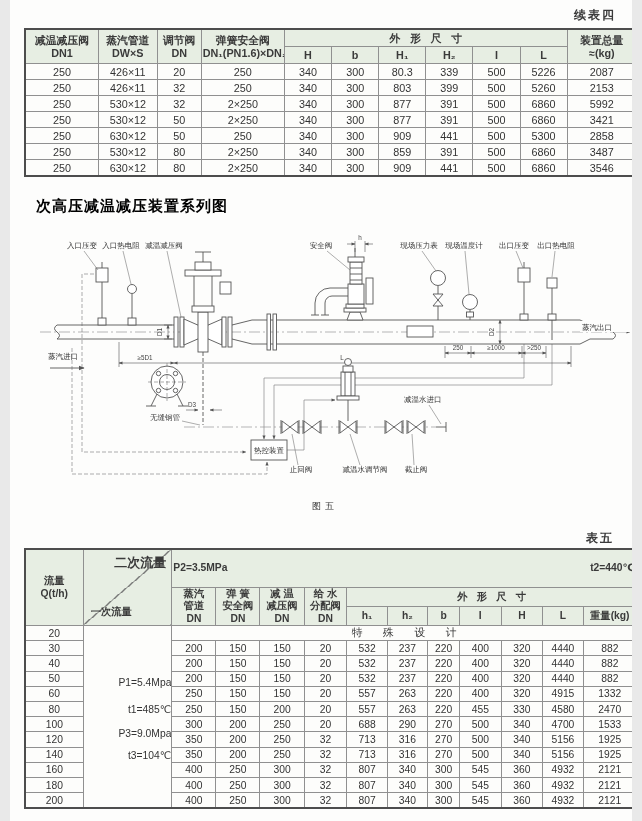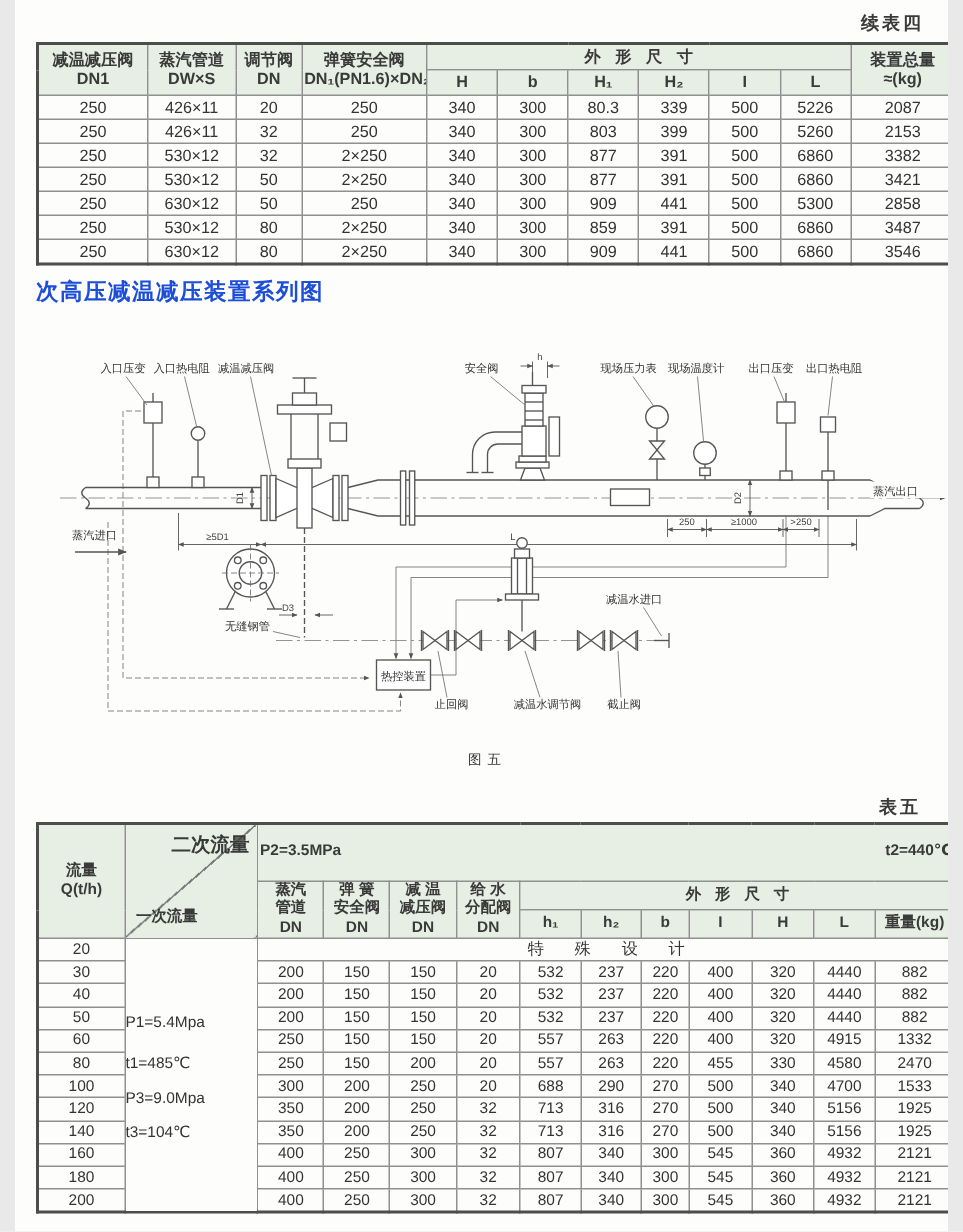--- a/index.html
+++ b/index.html
@@ -15,22 +15,22 @@
   th{background:#e7eee3;font-weight:bold;white-space:pre-line;line-height:1.2;}
   td{font-size:10.5px;color:#333;}
 
   
   #t1{top:28px;width:614px;}
   #t1 th{font-size:10.8px;}
   #t1 thead tr:first-child th{height:16px;}
   #t1 thead tr:last-child th{height:16px;}
   #t1 td{height:15px;font-size:10.8px;}
 
-  .section-title{position:absolute;top:185px;left:14px;margin:0;font-size:15px;
-        font-weight:bold;color:#1d4ed8;letter-spacing:1px;}
+  .section-title{position:absolute;top:185px;left:14px;margin:12px;font-size:15px;
+        font-weight:bold;color:#000000;letter-spacing:1px;}
 
   .diagram{position:absolute;top:222px;left:14px;width:614px;height:300px;}
   .diagram svg{width:100%;height:100%;}
   .diagram text{fill:#333;font-size:7.5px;font-family:"Liberation Sans","DejaVu Sans",sans-serif;}
   .diagram text.dim{font-size:6.3px;fill:#444;}
   .ln{stroke:#555;fill:none;stroke-width:.9;}
   .wt{fill:#fff;stroke:#555;stroke-width:.9;}
   .thin{stroke:#777;fill:none;stroke-width:.6;}
   .dash{stroke-dasharray:4 2;}
   .cline{stroke:#888;fill:none;stroke-width:.6;stroke-dasharray:11 3 2 3;}
@@ -45,21 +45,21 @@
   #t2 .cond-row div{display:flex;justify-content:space-between;font-weight:bold;}
   .diag-cell{position:relative;background:
      linear-gradient(to bottom right,#e7eee3 calc(50% - .6px),#777 calc(50% - .6px),
      #777 calc(50% + .6px),#e7eee3 calc(50% + .6px));}
   .diag-cell .sec{position:absolute;top:5px;right:5px;font-size:13px;}
   .diag-cell .pri{position:absolute;bottom:7px;left:7px;font-size:10.3px;}
   .dims-group{letter-spacing:.9em;text-indent:.9em;}
   .special-note{letter-spacing:1.9em;text-indent:1.9em;font-weight:normal;font-size:10.8px !important;}
   .cond-merge{position:relative;background:#fdfdfb;}
   .cond-merge span{position:absolute;left:0;right:0;transform:translateY(-50%);
-     font-size:10.3px;text-align:left;}
+     font-size:10.3px;text-align:right;}
 </style>
 </head>
 <body>
 
 <div class="page">
 
   <div class="cont-label">续表四</div>
 
   <table id="t1">
     <colgroup>
@@ -129,21 +129,21 @@
           <td>250</td>
           <td>530×12</td>
           <td>32</td>
           <td>2×250</td>
           <td>340</td>
           <td>300</td>
           <td>877</td>
           <td>391</td>
           <td>500</td>
           <td>6860</td>
-          <td>3382</td>
+          <td>5992</td>
         </tr>
         <tr>
           <td>250</td>
           <td>530×12</td>
           <td>50</td>
           <td>2×250</td>
           <td>340</td>
           <td>300</td>
           <td>877</td>
           <td>391</td>

